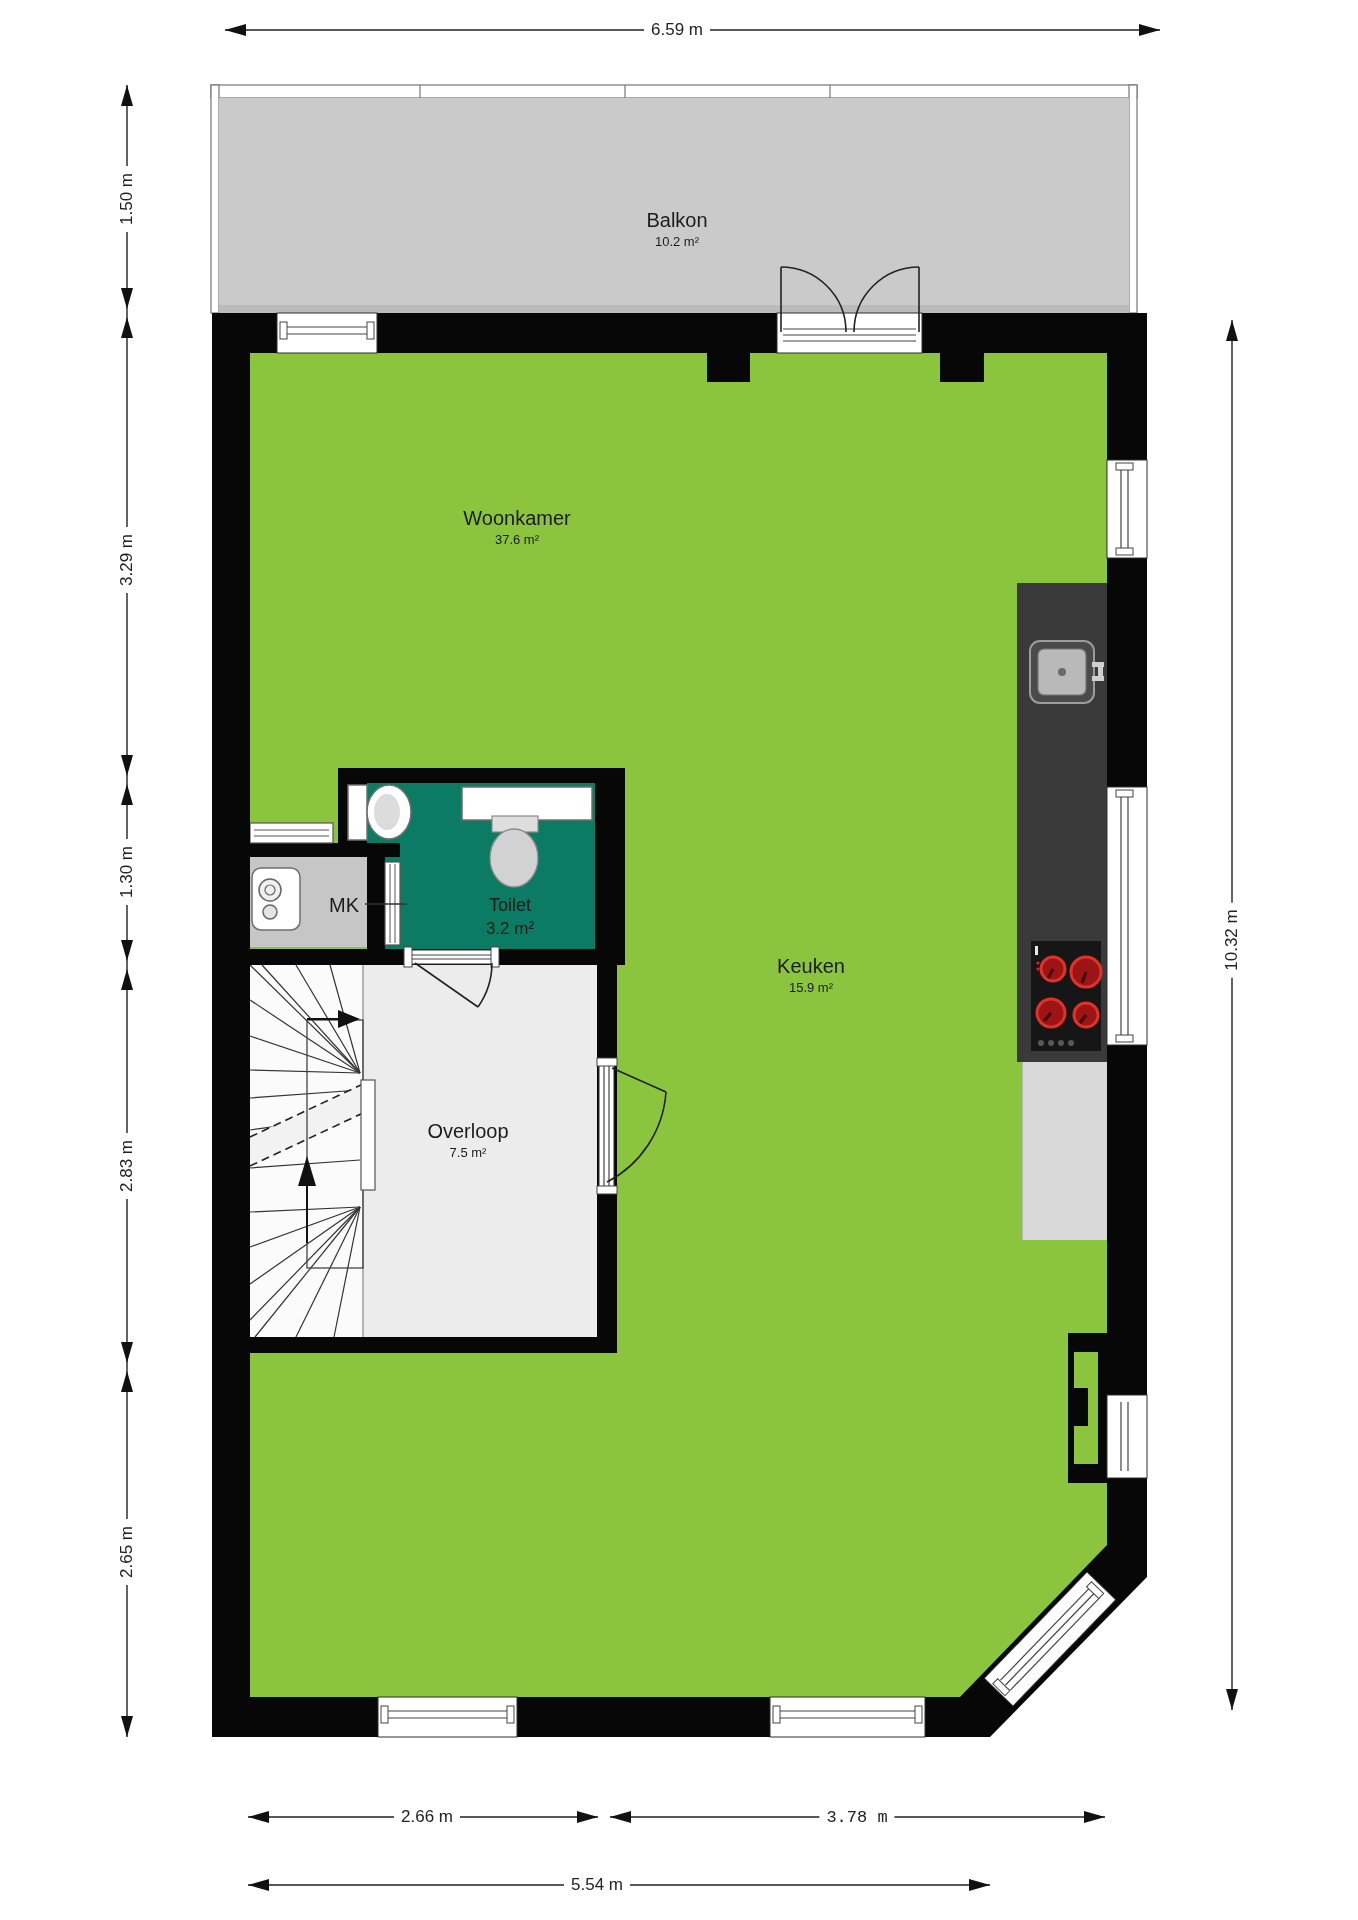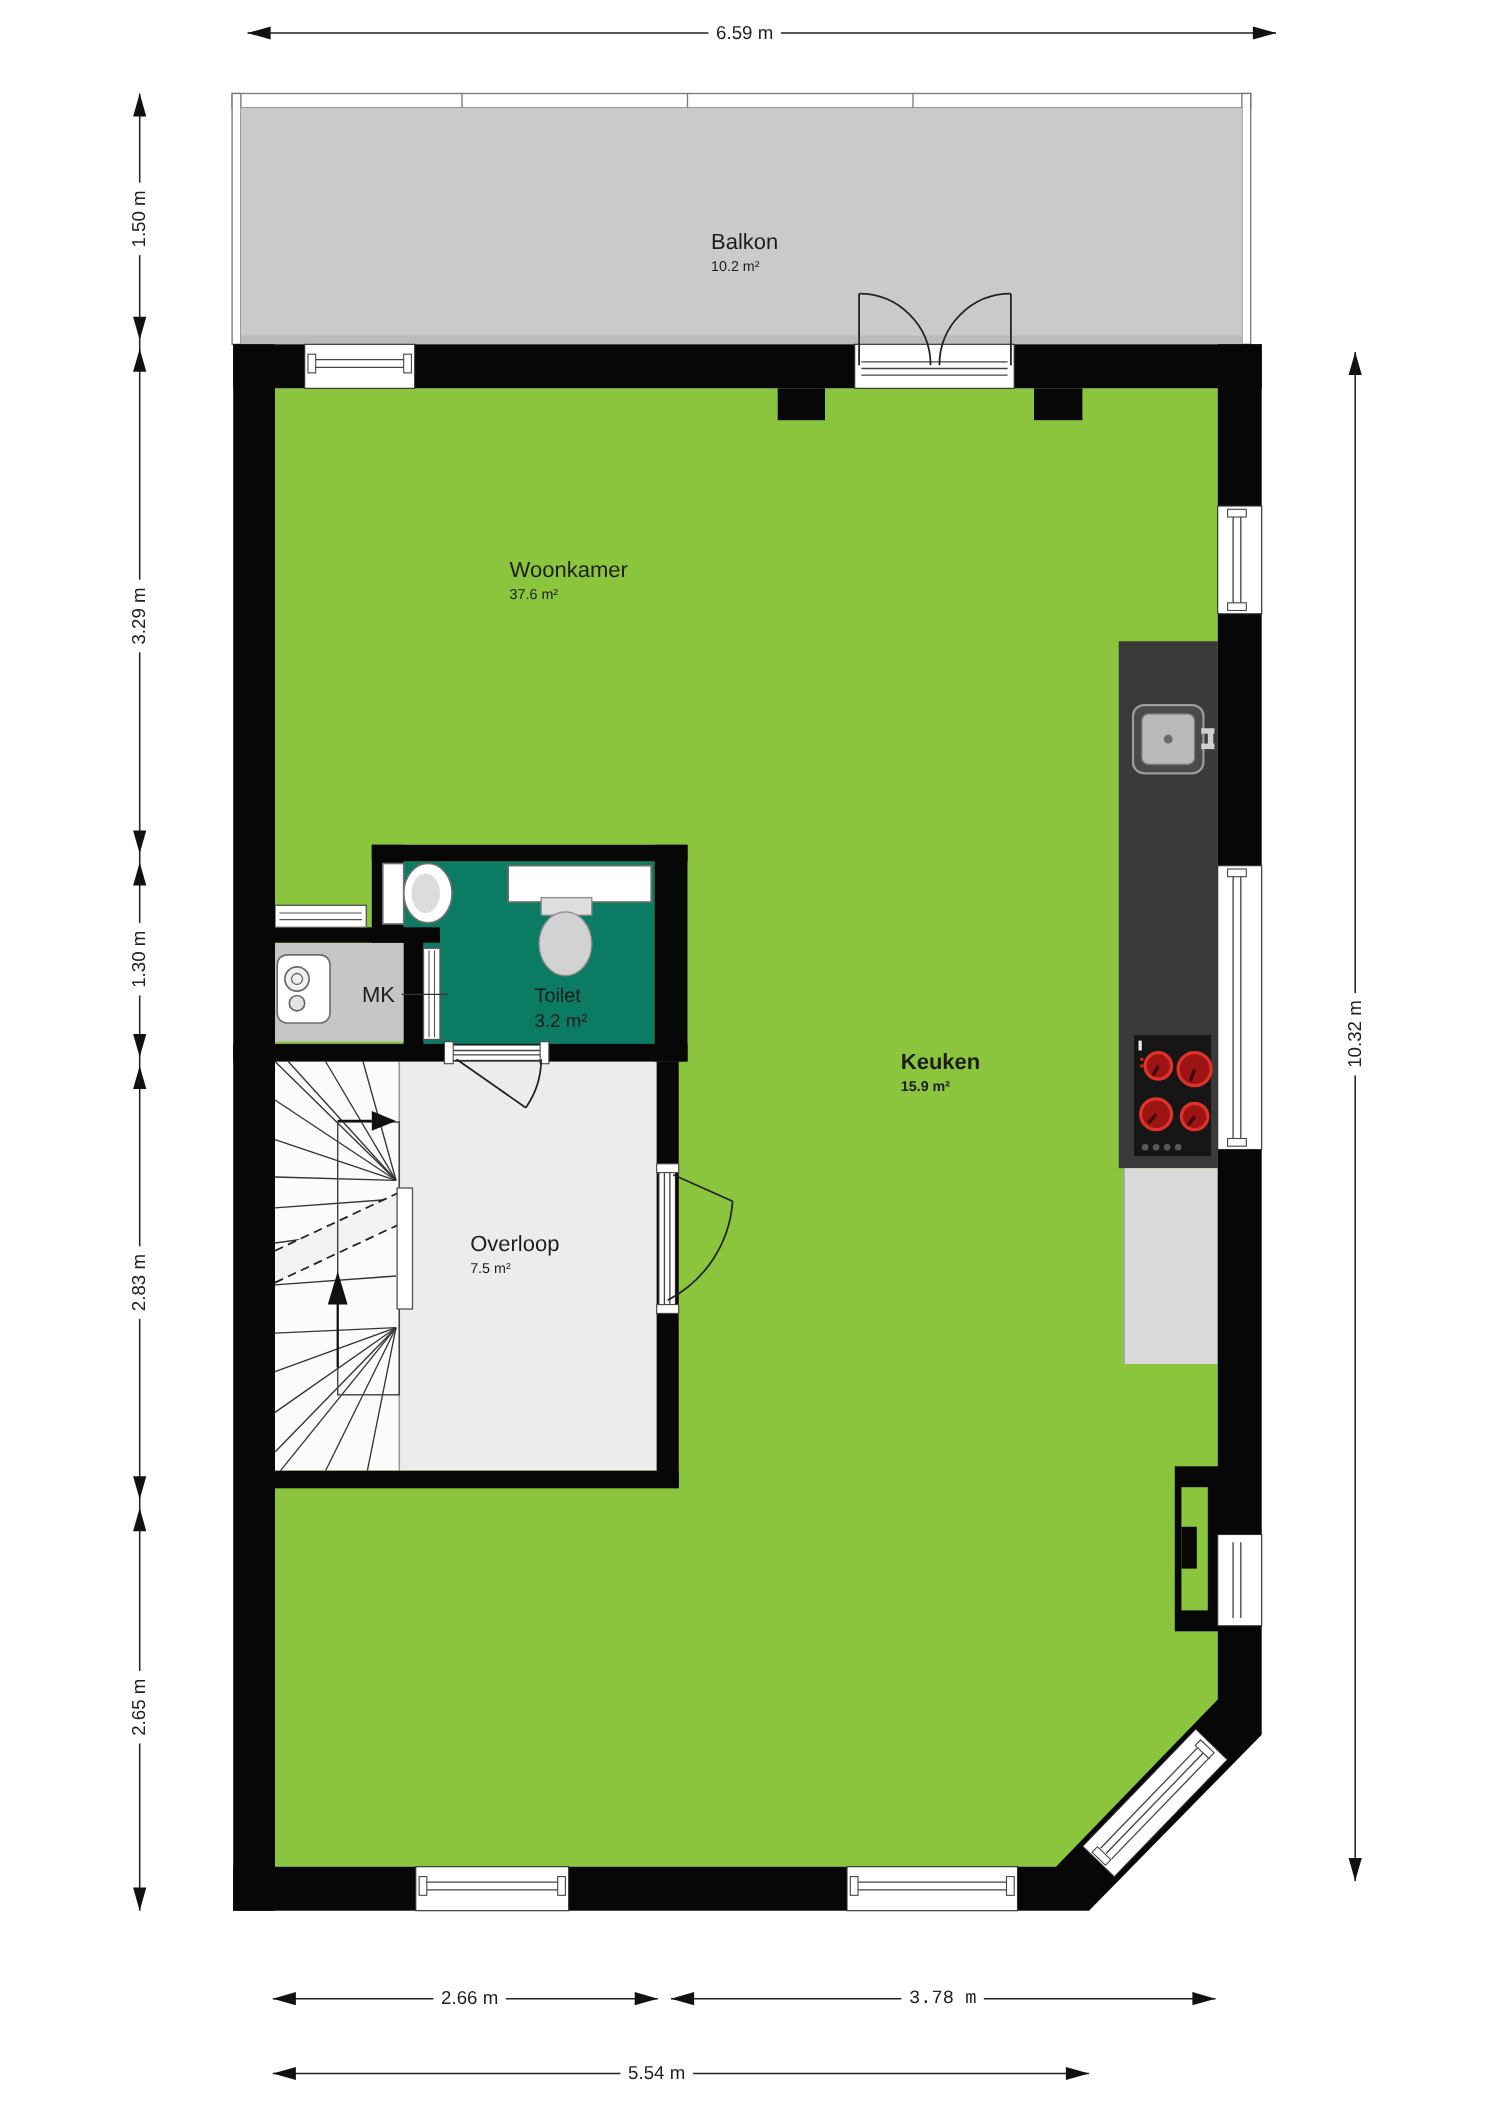--- a/index.html
+++ b/index.html
@@ -42,21 +42,21 @@
   .arc{stroke:#222;stroke-width:1.6;fill:none;}
   .tread{stroke:#333;stroke-width:1.2;fill:none;}
   .dashcut{stroke:#222;stroke-width:1.6;fill:none;stroke-dasharray:8 5;}
   .dimline{stroke:#222;stroke-width:1.4;fill:none;}
   .dimarrow{fill:#111;}
   .fixture{fill:#ffffff;stroke:#6f6f6f;stroke-width:1.5;}
   .fixture-gray{fill:#d2d2d2;stroke:#8a8a8a;stroke-width:1.3;}
   
   .lbl{
     position:absolute;transform:translate(-50%,-50%);
-    color:var(--label-text);
+    text-align:center;color:var(--label-text);
     font-size:20px;line-height:1.32;white-space:nowrap;
   }
   .lbl .area{font-size:13px;}
   .lbl.small{font-size:18px;}
   .dim{
     position:absolute;transform:translate(-50%,-50%);
     font-size:17px;color:var(--dim-text);background:#ffffff;
     padding:1px 7px;white-space:nowrap;
   }
   .dim.vert{transform:translate(-50%,-50%) rotate(-90deg);}
@@ -370,21 +370,21 @@
 
 <div class="lbl small" style="left:510px;top:917px;">
   <div>Toilet</div>
   <div class="area" style="font-size:17px;">3.2 m²</div>
 </div>
 
 <div class="lbl" style="left:344px;top:905px;">
   <div>MK</div>
 </div>
 
-<div class="lbl" style="left:855px;top:975px;font-weight:bold;">
+<div class="lbl" style="left:811px;top:975px;">
   <div>Keuken</div>
   <div class="area">15.9 m²</div>
 </div>
 
 <div class="lbl" style="left:468px;top:1140px;">
   <div>Overloop</div>
   <div class="area">7.5 m²</div>
 </div>
 
 <div class="dim" style="left:677px;top:30px;">6.59 m</div>

